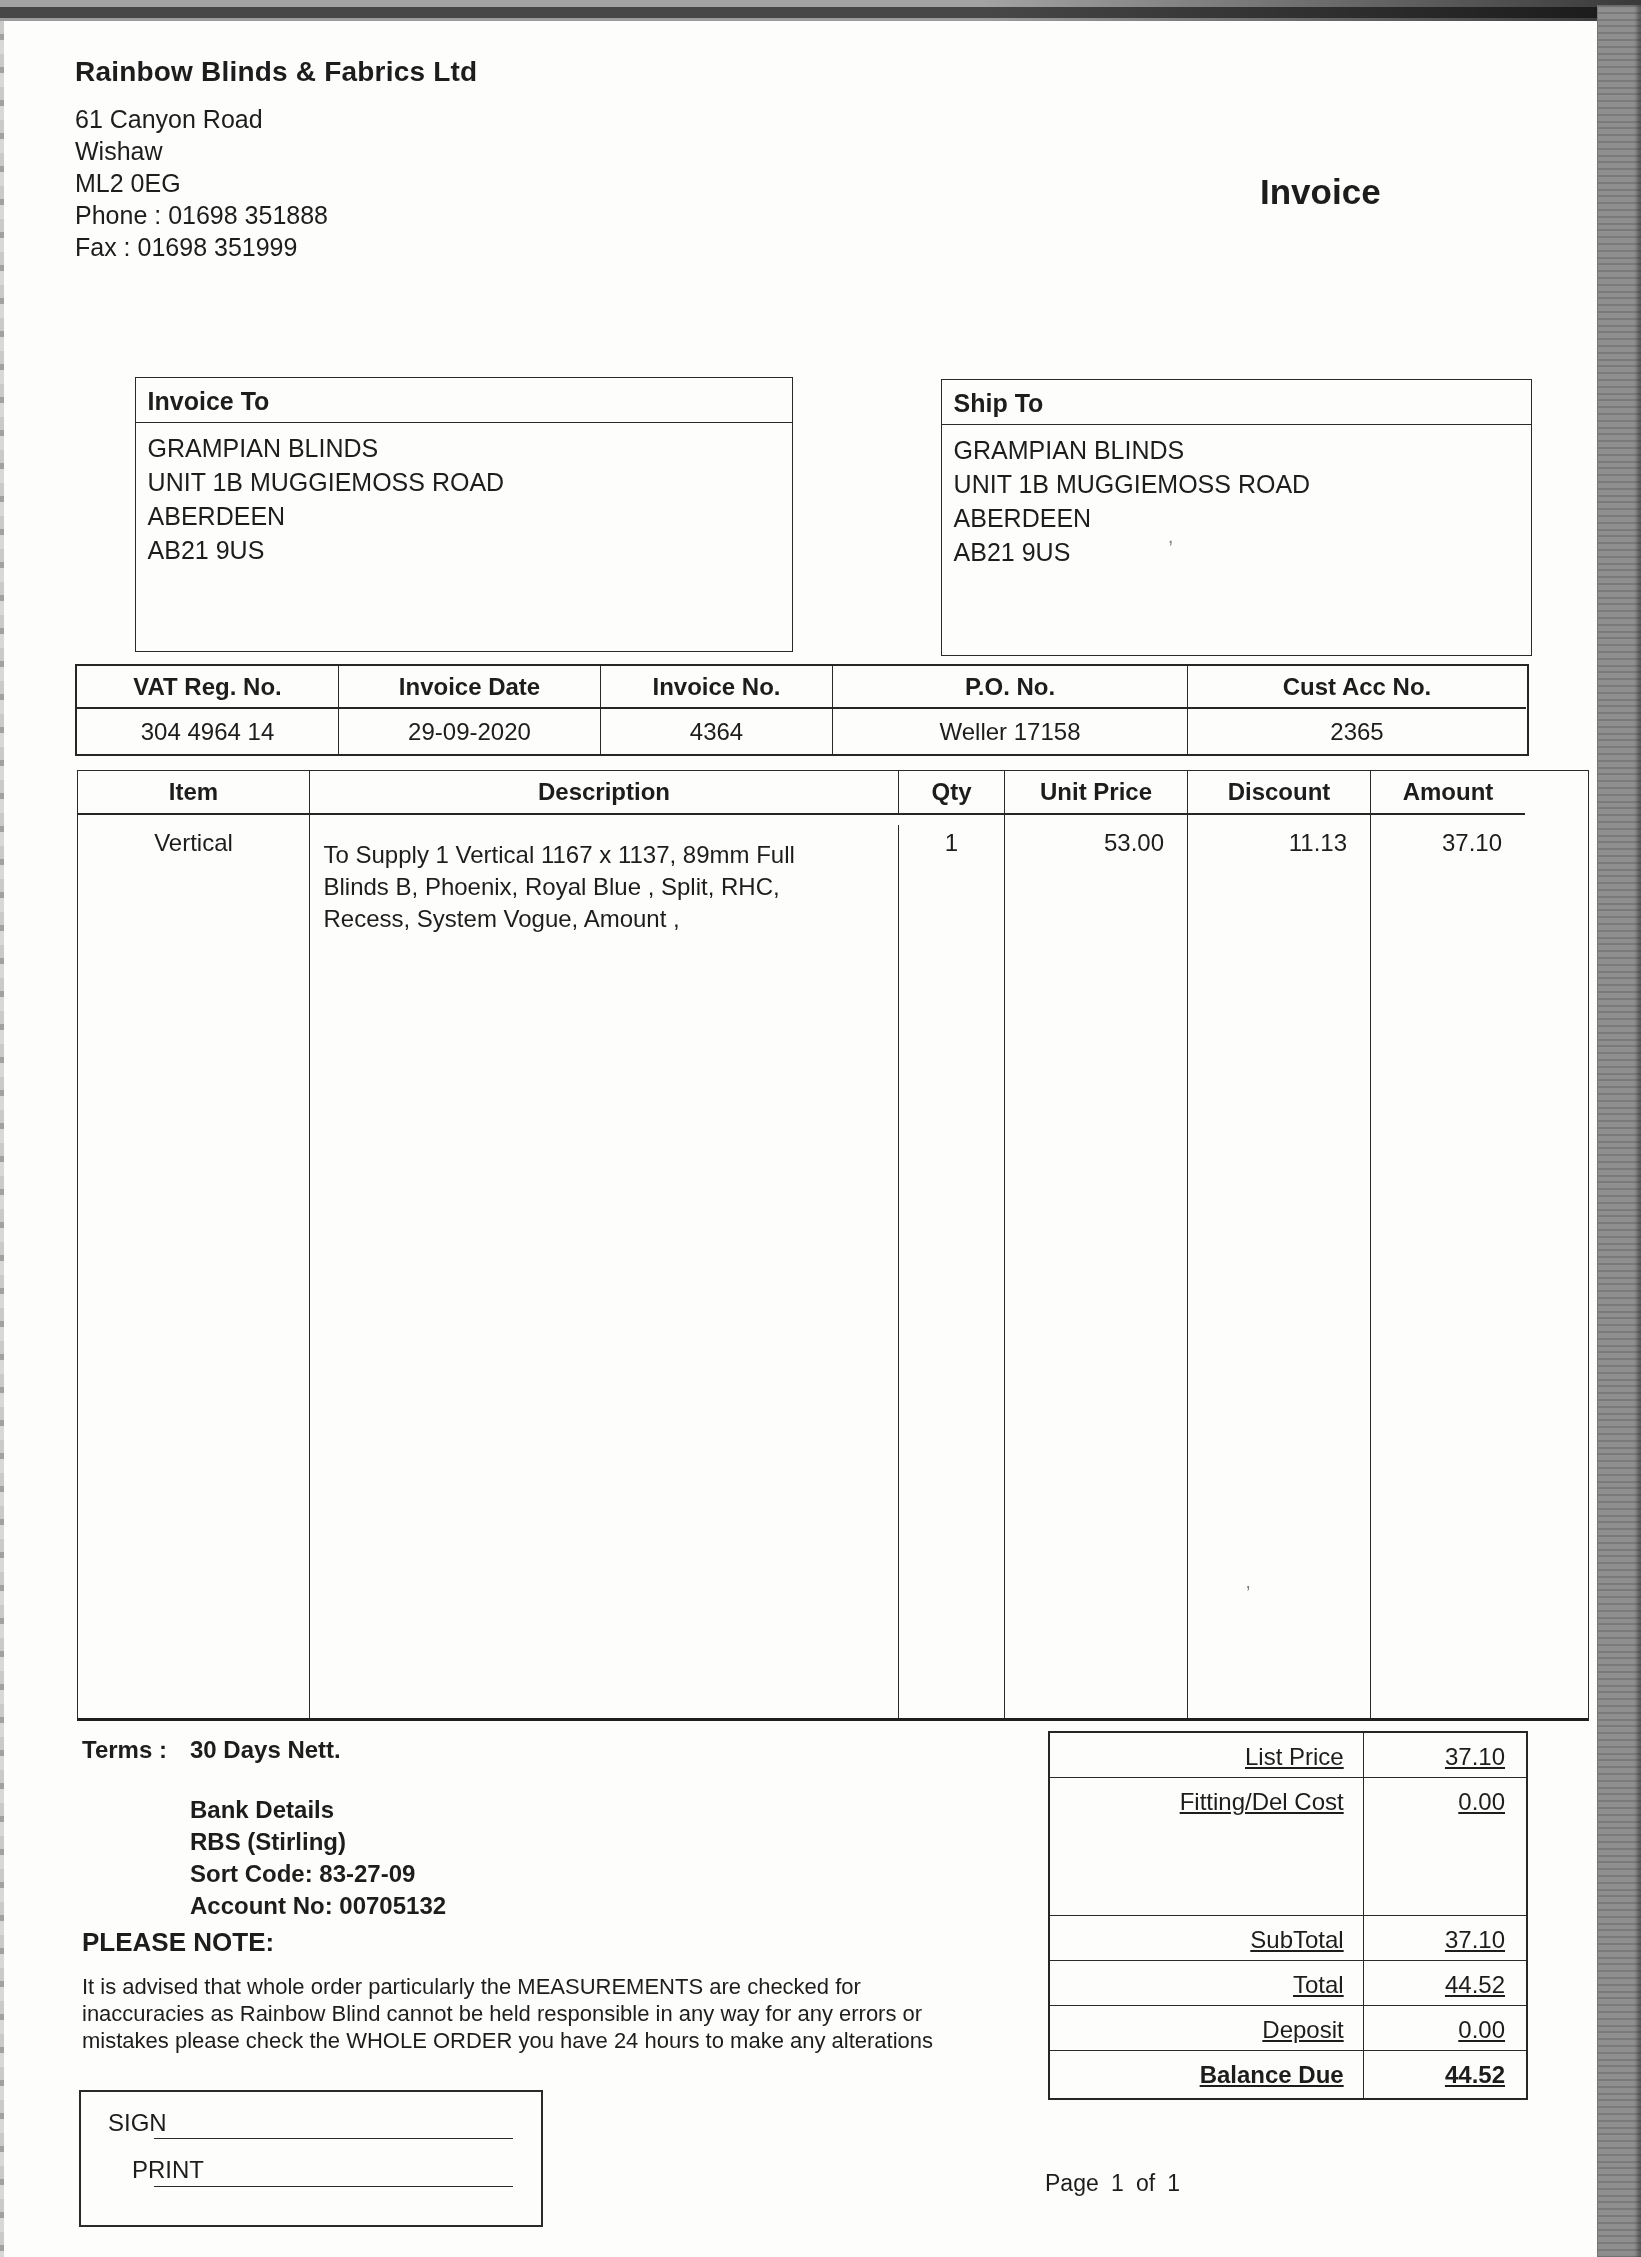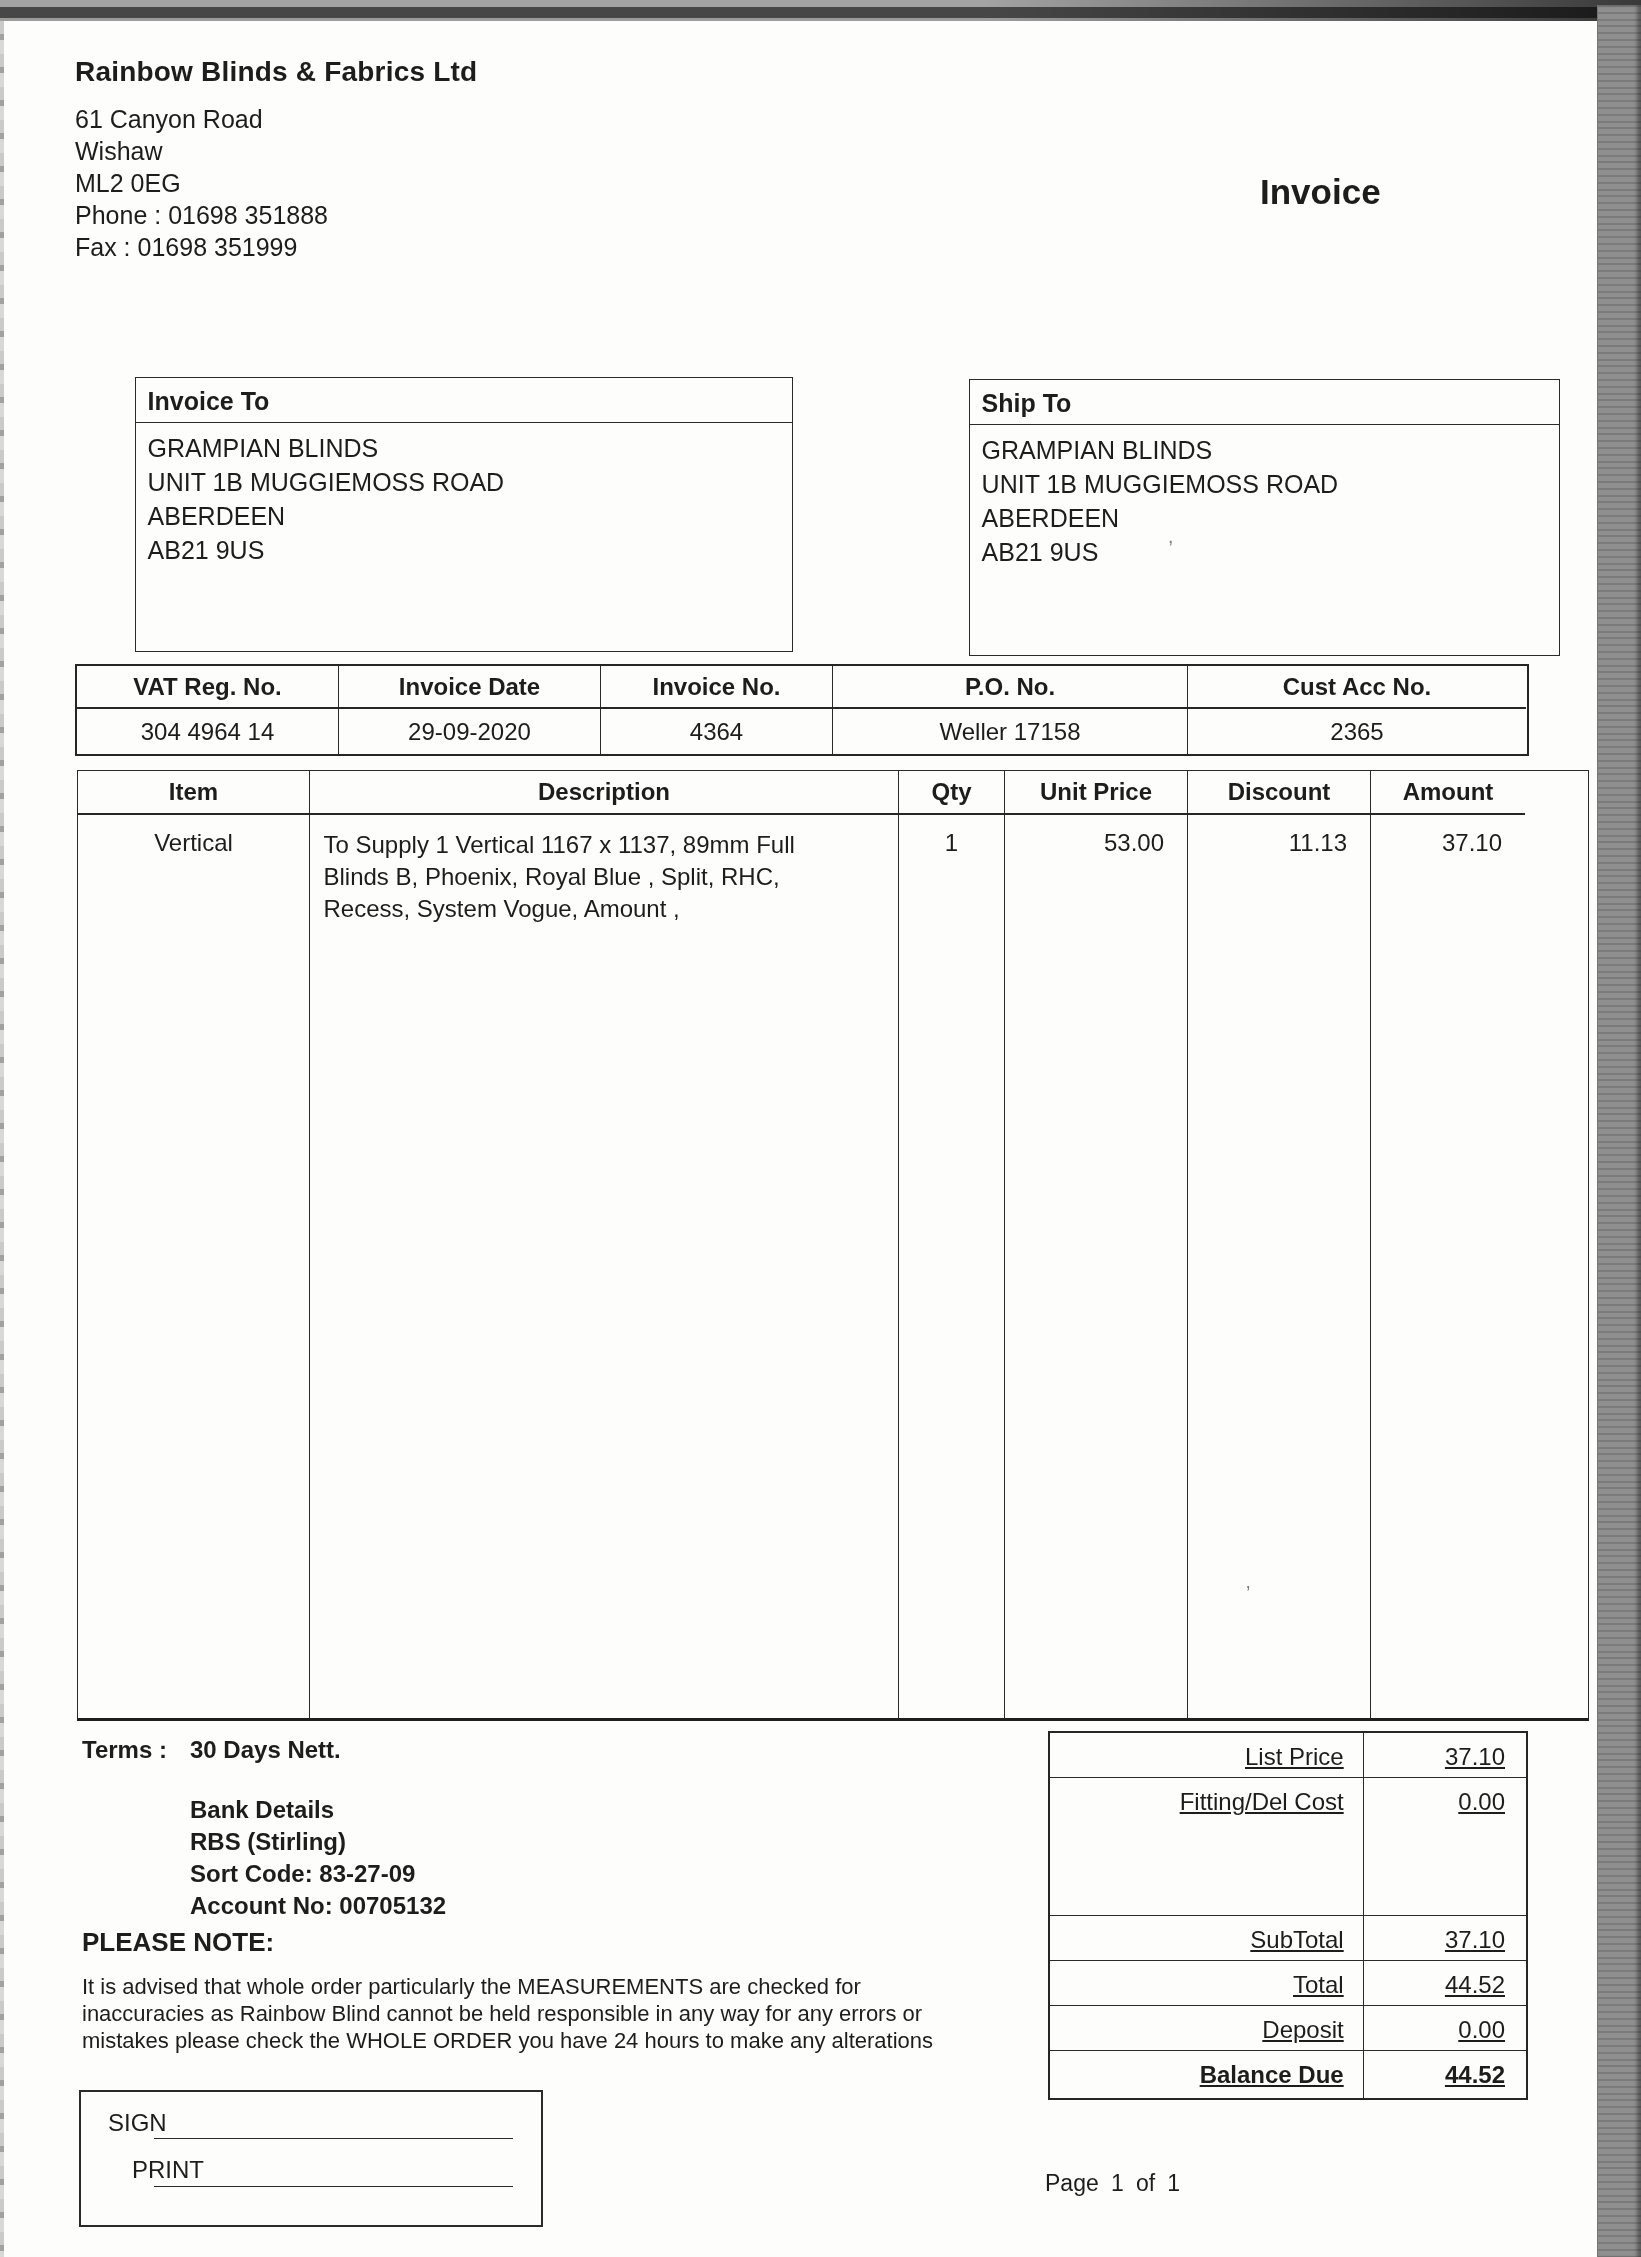--- a/index.html
+++ b/index.html
@@ -43,21 +43,21 @@
   .doc-title{position:absolute;left:1260px;top:172px;font-size:35px;font-weight:bold;}
 
   
   .addr-box{position:absolute;border:1.9px solid #2a2a2a;background:transparent;}
   .addr-box .box-label{
     font-size:25px;font-weight:bold;padding:8.7px 11.6px 6.8px 11.6px;
     border-bottom:1.9px solid #2a2a2a;
   }
   .addr-box .box-lines{padding:7.7px 11.6px;font-size:25px;line-height:34px;}
   .invoice-to{left:135px;top:377px;width:658px;height:275px;}
-  .ship-to{left:941px;top:379px;width:591px;height:277px;margin-left:28px;}
+  .ship-to{left:941px;top:379px;width:591px;height:277px;}
 
   
   .meta-table{
     position:absolute;left:75px;top:664px;width:1454px;
     border:2.9px solid #262626;
   }
   .meta-row{display:flex;}
   .meta-cell{
     flex:0 0 auto;display:flex;align-items:center;justify-content:center;
     font-size:24px;height:43px;border-right:1.9px solid #2a2a2a;
@@ -76,21 +76,21 @@
     grid-template-rows:44px 1fr;
   }
   .it-cell{border-right:1.9px solid #2a2a2a;}
   .it-cell.last{border-right:none;}
   .it-head{
     display:flex;align-items:center;justify-content:center;
     font-size:24px;font-weight:bold;border-bottom:2.9px solid #262626;
   }
   .it-body{font-size:24px;padding-top:13.5px;}
   .it-item{text-align:center;}
-  .it-desc{padding-left:13.5px;padding-right:9.7px;line-height:32px;}
+  .it-desc{padding-left:13.5px;padding-right:9.7px;line-height:32px;margin-top:10px;}
   .it-qty{text-align:center;}
   .it-num{text-align:right;padding-right:23px;}
 
   
   .totals{
     position:absolute;left:1048px;top:1731px;width:480px;
     border:2.9px solid #262626;background:transparent;
   }
   .tot-row{display:flex;border-bottom:1.9px solid #2a2a2a;text-decoration:underline;}
   .tot-row:last-child{border-bottom:none;}

